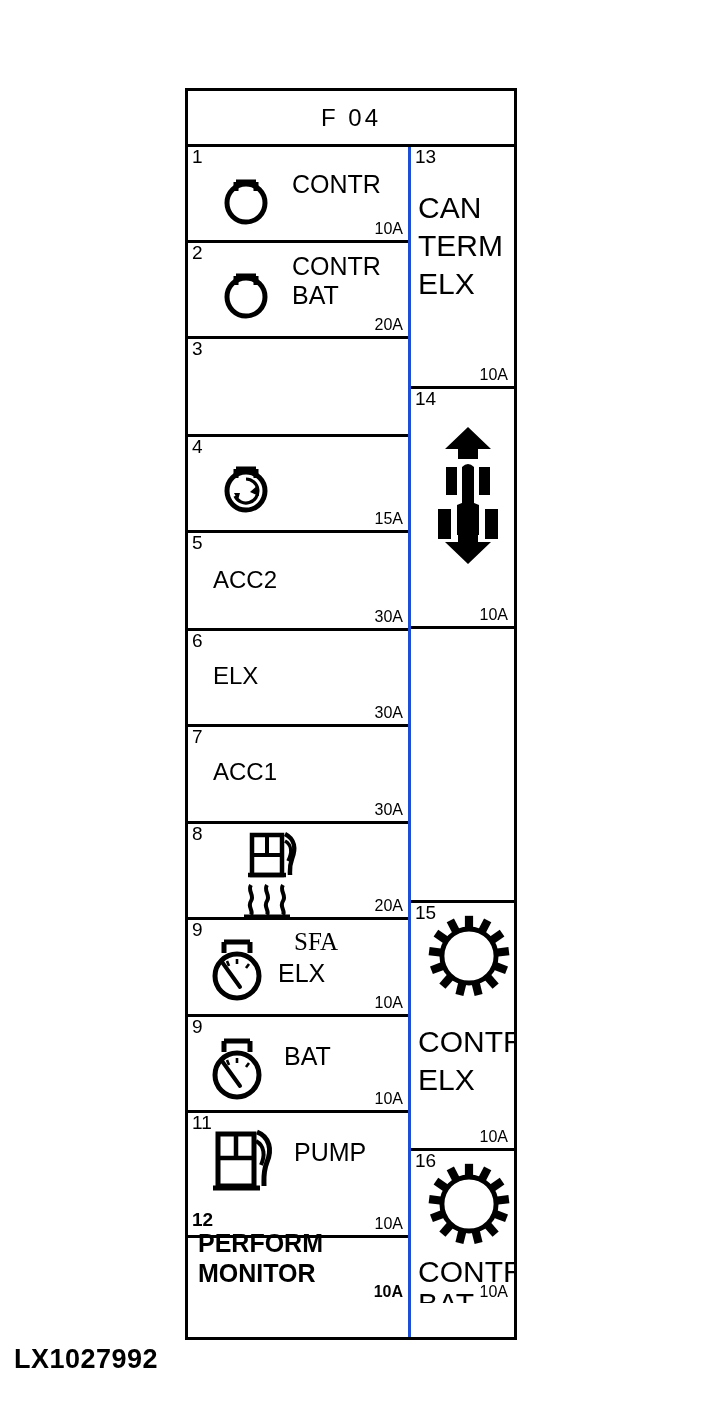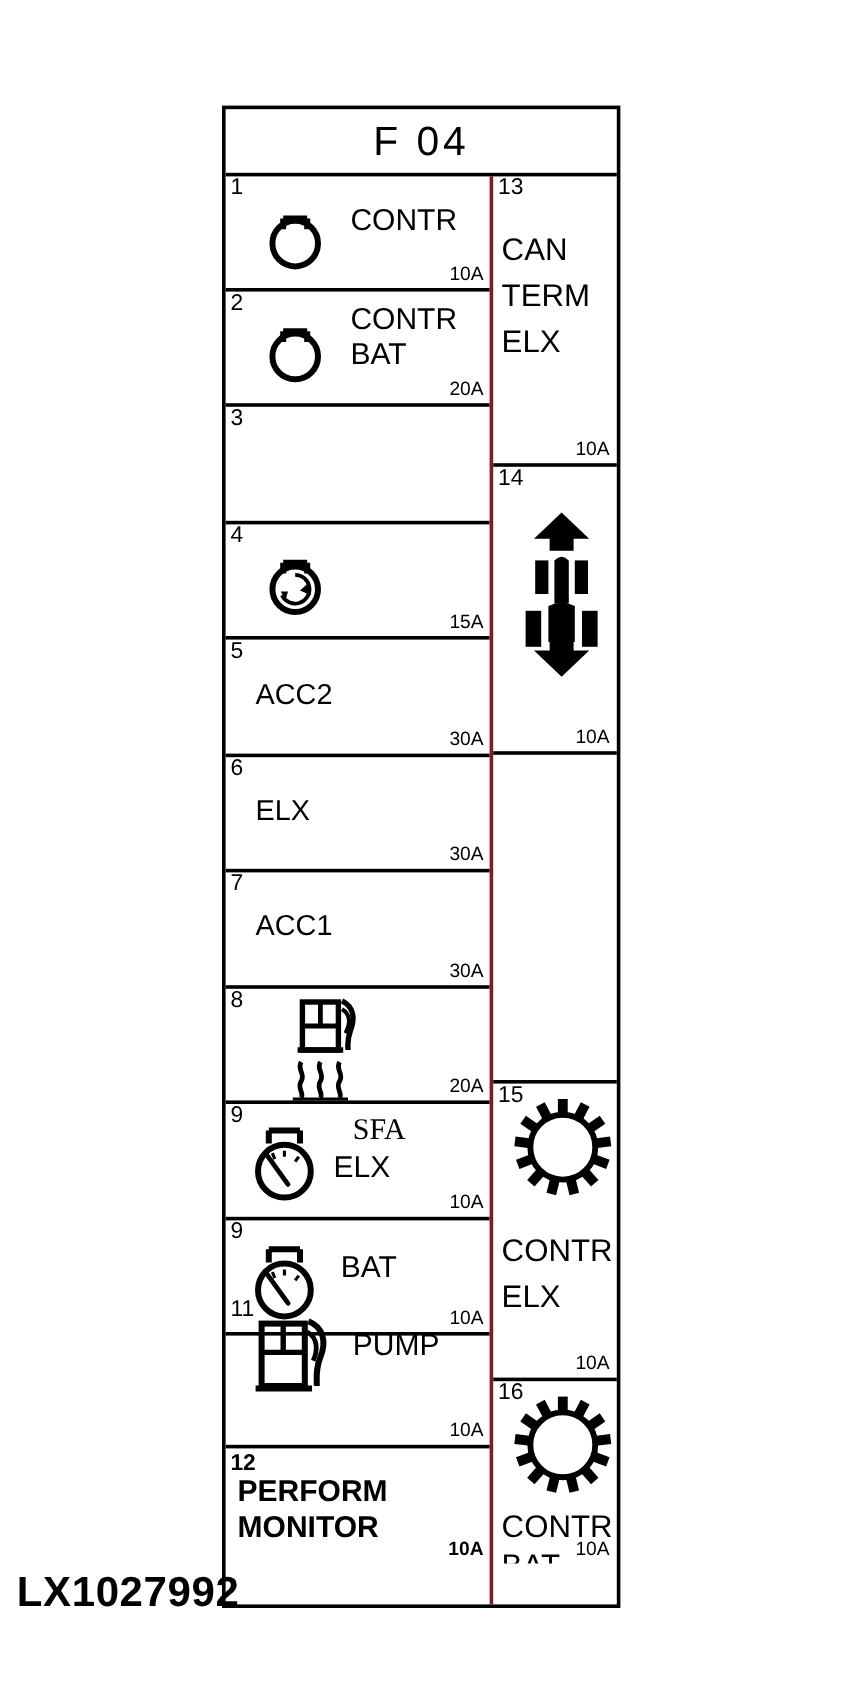--- a/index.html
+++ b/index.html
@@ -34,41 +34,41 @@
     left: 0; top: 0;
     width: 100%;
     height: 56px;
     border-bottom: 3px solid #000;
     box-sizing: border-box;
     display: flex;
     align-items: center;
     justify-content: center;
   }
   #panel-header .title {
-    font-size: 34px;
+    font-size: 24px;
     letter-spacing: 3px;
     line-height: 1;
   }
 
   
   #cols {
     position: absolute;
     left: 0;
     top: 56px;
     right: 0;
     bottom: 0;
   }
   .col {
     position: absolute;
     top: 0;
     bottom: 0;
     box-sizing: border-box;
   }
   #col-left  { left: 0;     width: 220px; }
-  #col-right { left: 220px; right: 0; border-left: 3px solid #7f1d1d; }
+  #col-right { left: 220px; right: 0; border-left: 3px solid #1d4ed8; }
 
   
   .cell {
     position: absolute;
     left: 0;
     right: 0;
     box-sizing: border-box;
     border-bottom: 3px solid #000;
     overflow: hidden;
   }
@@ -99,35 +99,35 @@
   }
   .lbl.big {
     font-size: 24px;
     line-height: 38px;
   }
 
   
   .rlbl {
     position: absolute;
     left: 7px;
-    font-size: 26px;
+    font-size: 30px;
     line-height: 30px;
     white-space: nowrap;
   }
 
   .icon-wrap {
     position: absolute;
   }
 
   
   #caption {
     position: absolute;
     left: 14px;
-    top: 1312px;
-    font-size: 35px;
+    top: 1344px;
+    font-size: 27px;
     font-weight: bold;
     letter-spacing: 0.5px;
     line-height: 30px;
   }
 </style>
 </head>
 <body>
 
 <div id="panel">
 
@@ -245,21 +245,21 @@
             <path d="M22 8 L22 19 M48 8 L48 19 M22 8 L48 8" fill="none" stroke="#000" stroke-width="5"></path>
             <circle cx="35" cy="42" r="22" fill="none" stroke="#000" stroke-width="5"></circle>
             <path d="M20 28 L38 53" stroke="#000" stroke-width="4" stroke-linecap="round"></path>
             <path d="M25 27 L27 32 M35 25 L35 30 M47 30 L44 34" stroke="#000" stroke-width="2.6"></path>
           </svg>
         </span>
         <span class="lbl" style="left:96px;top:26px;">BAT</span>
         <span class="amp">10A</span>
       </div>
 
-      <div class="cell" style="top:935px;height:125px;">
+      <div class="cell" style="top:966px;height:125px;">
         <span class="num">11</span>
         <span class="icon-wrap" style="left:20px;top:15px;">
           <svg width="80" height="72" viewBox="0 0 80 72">
             <rect x="10" y="6" width="36" height="52" fill="none" stroke="#000" stroke-width="5"></rect>
             <path d="M10 30 L46 30" stroke="#000" stroke-width="4.5"></path>
             <path d="M28 6 L28 30" stroke="#000" stroke-width="4.5"></path>
             <path d="M5 60 L52 60" stroke="#000" stroke-width="5"></path>
             <path d="M49 4 C62 9 64 22 59 34 C55 44 56 50 56 58" fill="none" stroke="#000" stroke-width="5"></path>
             <path d="M48 13 C57 18 57 28 53 37" fill="none" stroke="#000" stroke-width="4"></path>
           </svg>

